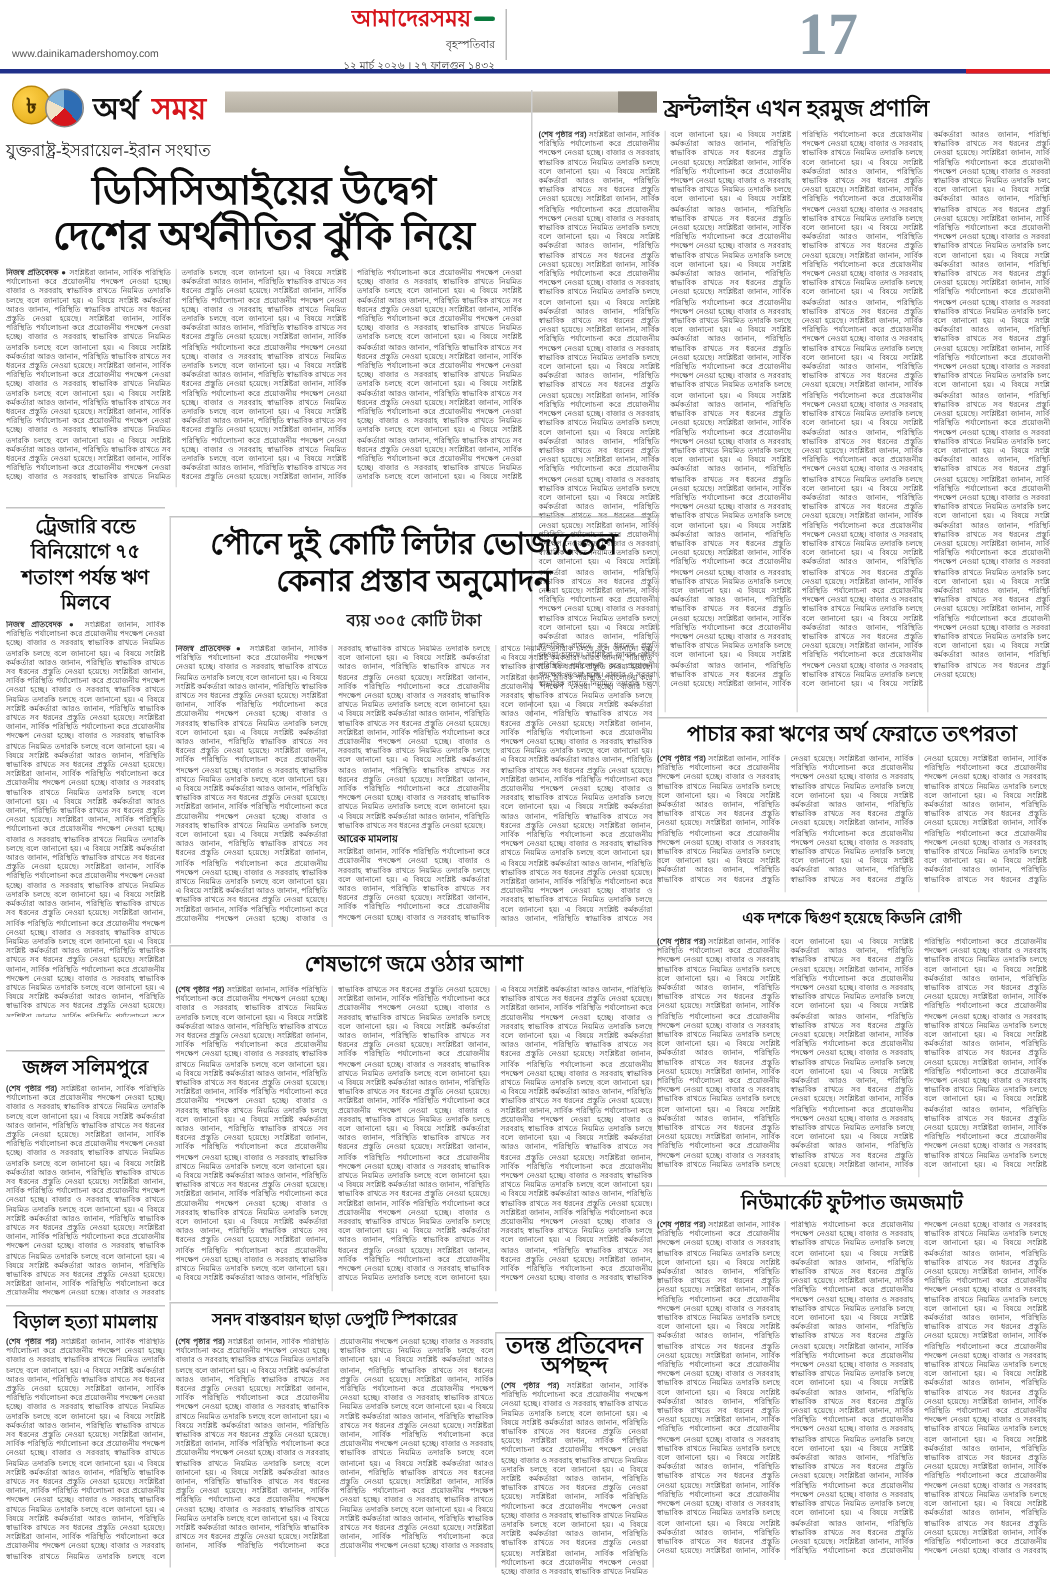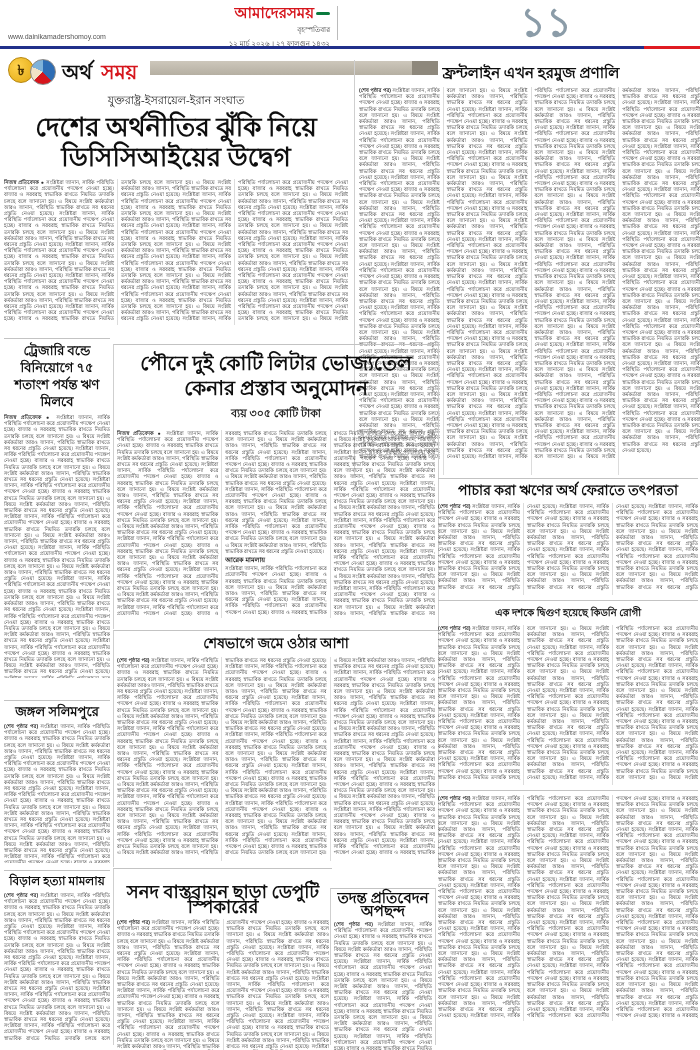--- a/index.html
+++ b/index.html
@@ -28,21 +28,21 @@
   .pie-icon{position:absolute;left:22px;top:3px;width:24px;height:24px;border-radius:50%;
             background:conic-gradient(#2e6db4 0 38%, #d6151c 38% 63%, #f0e2c6 63% 82%, #7fb2d9 82% 100%);
             border:1px solid #888;}
   .section-title{position:absolute;left:54px;top:1px;font-size:20px;font-weight:bold;font-family:"Liberation Serif",serif;white-space:nowrap;}
   .st-black{color:#111;}
   .st-red{color:#d6151c;margin-left:4px;}
   .section-bar{position:absolute;left:142px;top:5px;width:288px;height:14px;
                background:linear-gradient(to bottom,#cdc7bb,#b5afa2);}
   .section-bar-cap{position:absolute;right:0;top:0;width:26px;height:14px;background:#8e887c;}
   
-  .kicker{font-size:11px;color:#222;text-align:center;font-family:"Liberation Serif",serif;}
+  .kicker{font-size:11px;color:#222;text-align:left;font-family:"Liberation Serif",serif;}
   .headline{font-family:"Liberation Serif",serif;font-weight:bold;color:#0e0e0e;text-align:center;}
   .subhead{font-family:"Liberation Serif",serif;font-weight:bold;color:#222;text-align:center;}
   .art-body{font-size:5px;line-height:6.2px;color:#2e2e2e;text-align:justify;overflow:hidden;}
   .cols2{column-count:2;column-gap:7px;column-rule:1px solid #dcdcdc;}
   .cols3{column-count:3;column-gap:7px;column-rule:1px solid #dcdcdc;}
   .cols4{column-count:4;column-gap:7px;column-rule:1px solid #dcdcdc;}
   .lead{font-weight:bold;font-size:5.2px;}
   .inner-subhd{display:block;font-weight:bold;font-size:6.5px;margin:3px 0 2px 0;color:#111;}
   .zone{position:absolute;}
   .rule-top{border-top:1px solid #c3c3c3;}
@@ -61,21 +61,21 @@
       <div>
         <span class="brand">আমাদেরসময়</span><span class="brand-accent"></span>
       </div>
       <div class="weekday">বৃহস্পতিবার</div>
       <div class="dateline">১২ মার্চ ২০২৬ । ২৭ ফাল্গুন ১৪৩২</div>
     </div>
 
     <div class="mast-vdiv"></div>
 
 
-    <div class="pagenum">১১</div>
+    <div class="pagenum">17</div>
   </header>
 
   <div class="toprule">
     <div class="toprule-red"></div>
   </div>
 
   <div class="section-row">
     <div class="coin-icon">৳</div>
     <div class="pie-icon"></div>
     <div class="section-title">
@@ -83,22 +83,22 @@
       <span class="st-red">সময়</span>
     </div>
     <div class="section-bar">
       <div class="section-bar-cap"></div>
     </div>
   </div>
 
   <article class="zone" style="left:4px;top:92px;width:344px;height:244px;">
     <div class="kicker">যুক্তরাষ্ট্র-ইসরায়েল-ইরান সংঘাত</div>
     <div class="headline" style="font-size:26px;line-height:30px;margin-top:2px;">
+      <div>ডিসিসিআইয়ের উদ্বেগ</div>
       <div>দেশের অর্থনীতির ঝুঁকি নিয়ে</div>
-      <div>ডিসিসিআইয়ের উদ্বেগ</div>
     </div>
     <div class="art-body cols3" style="margin-top:6px;height:146px;">
       <b class="lead">নিজস্ব প্রতিবেদক ●</b>
       <span> সংশ্লিষ্টরা জানান, সার্বিক পরিস্থিতি পর্যালোচনা করে প্রয়োজনীয় পদক্ষেপ নেওয়া হচ্ছে। বাজার ও সরবরাহ স্বাভাবিক রাখতে নিয়মিত তদারকি চলছে বলে জানানো হয়। এ বিষয়ে সংশ্লিষ্ট কর্মকর্তারা আরও জানান, পরিস্থিতি স্বাভাবিক রাখতে সব ধরনের প্রস্তুতি নেওয়া হয়েছে। সংশ্লিষ্টরা জানান, সার্বিক পরিস্থিতি পর্যালোচনা করে প্রয়োজনীয় পদক্ষেপ নেওয়া হচ্ছে। বাজার ও সরবরাহ স্বাভাবিক রাখতে নিয়মিত তদারকি চলছে বলে জানানো হয়। এ বিষয়ে সংশ্লিষ্ট কর্মকর্তারা আরও জানান, পরিস্থিতি স্বাভাবিক রাখতে সব ধরনের প্রস্তুতি নেওয়া হয়েছে। সংশ্লিষ্টরা জানান, সার্বিক পরিস্থিতি পর্যালোচনা করে প্রয়োজনীয় পদক্ষেপ নেওয়া হচ্ছে। বাজার ও সরবরাহ স্বাভাবিক রাখতে নিয়মিত তদারকি চলছে বলে জানানো হয়। এ বিষয়ে সংশ্লিষ্ট কর্মকর্তারা আরও জানান, পরিস্থিতি স্বাভাবিক রাখতে সব ধরনের প্রস্তুতি নেওয়া হয়েছে। সংশ্লিষ্টরা জানান, সার্বিক পরিস্থিতি পর্যালোচনা করে প্রয়োজনীয় পদক্ষেপ নেওয়া হচ্ছে। বাজার ও সরবরাহ স্বাভাবিক রাখতে নিয়মিত তদারকি চলছে বলে জানানো হয়। এ বিষয়ে সংশ্লিষ্ট কর্মকর্তারা আরও জানান, পরিস্থিতি স্বাভাবিক রাখতে সব ধরনের প্রস্তুতি নেওয়া হয়েছে। সংশ্লিষ্টরা জানান, সার্বিক পরিস্থিতি পর্যালোচনা করে প্রয়োজনীয় পদক্ষেপ নেওয়া হচ্ছে। বাজার ও সরবরাহ স্বাভাবিক রাখতে নিয়মিত তদারকি চলছে বলে জানানো হয়। এ বিষয়ে সংশ্লিষ্ট কর্মকর্তারা আরও জানান, পরিস্থিতি স্বাভাবিক রাখতে সব ধরনের প্রস্তুতি নেওয়া হয়েছে। সংশ্লিষ্টরা জানান, সার্বিক পরিস্থিতি পর্যালোচনা করে প্রয়োজনীয় পদক্ষেপ নেওয়া হচ্ছে। বাজার ও সরবরাহ স্বাভাবিক রাখতে নিয়মিত তদারকি চলছে বলে জানানো হয়। এ বিষয়ে সংশ্লিষ্ট কর্মকর্তারা আরও জানান, পরিস্থিতি স্বাভাবিক রাখতে সব ধরনের প্রস্তুতি নেওয়া হয়েছে। সংশ্লিষ্টরা জানান, সার্বিক পরিস্থিতি পর্যালোচনা করে প্রয়োজনীয় পদক্ষেপ নেওয়া হচ্ছে। বাজার ও সরবরাহ স্বাভাবিক রাখতে নিয়মিত তদারকি চলছে বলে জানানো হয়। এ বিষয়ে সংশ্লিষ্ট কর্মকর্তারা আরও জানান, পরিস্থিতি স্বাভাবিক রাখতে সব ধরনের প্রস্তুতি নেওয়া হয়েছে। সংশ্লিষ্টরা জানান, সার্বিক পরিস্থিতি পর্যালোচনা করে প্রয়োজনীয় পদক্ষেপ নেওয়া হচ্ছে। বাজার ও সরবরাহ স্বাভাবিক রাখতে নিয়মিত তদারকি চলছে বলে জানানো হয়। এ বিষয়ে সংশ্লিষ্ট কর্মকর্তারা আরও জানান, পরিস্থিতি স্বাভাবিক রাখতে সব ধরনের প্রস্তুতি নেওয়া হয়েছে। সংশ্লিষ্টরা জানান, সার্বিক পরিস্থিতি পর্যালোচনা করে প্রয়োজনীয় পদক্ষেপ নেওয়া হচ্ছে। বাজার ও সরবরাহ স্বাভাবিক রাখতে নিয়মিত তদারকি চলছে বলে জানানো হয়। এ বিষয়ে সংশ্লিষ্ট কর্মকর্তারা আরও জানান, পরিস্থিতি স্বাভাবিক রাখতে সব ধরনের প্রস্তুতি নেওয়া হয়েছে। সংশ্লিষ্টরা জানান, সার্বিক পরিস্থিতি পর্যালোচনা করে প্রয়োজনীয় পদক্ষেপ নেওয়া হচ্ছে। বাজার ও সরবরাহ স্বাভাবিক রাখতে নিয়মিত তদারকি চলছে বলে জানানো হয়। এ বিষয়ে সংশ্লিষ্ট কর্মকর্তারা আরও জানান, পরিস্থিতি স্বাভাবিক রাখতে সব ধরনের প্রস্তুতি নেওয়া হয়েছে। সংশ্লিষ্টরা জানান, সার্বিক পরিস্থিতি পর্যালোচনা করে প্রয়োজনীয় পদক্ষেপ নেওয়া হচ্ছে। বাজার ও সরবরাহ স্বাভাবিক রাখতে নিয়মিত তদারকি চলছে বলে জানানো হয়। এ বিষয়ে সংশ্লিষ্ট কর্মকর্তারা আরও জানান, পরিস্থিতি স্বাভাবিক রাখতে সব ধরনের প্রস্তুতি নেওয়া হয়েছে। সংশ্লিষ্টরা জানান, সার্বিক পরিস্থিতি পর্যালোচনা করে প্রয়োজনীয় পদক্ষেপ নেওয়া হচ্ছে। বাজার ও সরবরাহ স্বাভাবিক রাখতে নিয়মিত তদারকি চলছে বলে জানানো হয়। এ বিষয়ে সংশ্লিষ্ট কর্মকর্তারা আরও জানান, পরিস্থিতি স্বাভাবিক রাখতে সব ধরনের প্রস্তুতি নেওয়া হয়েছে। সংশ্লিষ্টরা জানান, সার্বিক পরিস্থিতি পর্যালোচনা করে প্রয়োজনীয় পদক্ষেপ নেওয়া হচ্ছে। বাজার ও সরবরাহ স্বাভাবিক রাখতে নিয়মিত তদারকি চলছে বলে জানানো হয়। এ বিষয়ে সংশ্লিষ্ট কর্মকর্তারা আরও জানান, পরিস্থিতি স্বাভাবিক রাখতে সব ধরনের প্রস্তুতি নেওয়া হয়েছে। সংশ্লিষ্টরা জানান, সার্বিক পরিস্থিতি পর্যালোচনা করে প্রয়োজনীয় পদক্ষেপ নেওয়া হচ্ছে। বাজার ও সরবরাহ স্বাভাবিক রাখতে নিয়মিত তদারকি চলছে বলে জানানো হয়। এ বিষয়ে সংশ্লিষ্ট কর্মকর্তারা আরও জানান, পরিস্থিতি স্বাভাবিক রাখতে সব ধরনের প্রস্তুতি নেওয়া হয়েছে। </span>
     </div>
   </article>
 
   <article class="zone vrule-left" style="left:354px;top:60px;width:344px;height:418px;padding-left:4px;">
     <div class="headline" style="font-size:15px;line-height:18px;margin-top:4px;">ফ্রন্টলাইন এখন হরমুজ প্রণালি</div>
     <div class="art-body cols4" style="margin-top:5px;height:388px;">
@@ -147,21 +147,21 @@
 
   <article class="zone rule-top vrule-left vrule-right" style="left:113px;top:630px;width:318px;height:236px;padding:0 3px;">
     <div class="headline" style="font-size:14px;line-height:17px;margin-top:4px;">শেষভাগে জমে ওঠার আশা</div>
     <div class="art-body cols3" style="margin-top:5px;height:204px;">
       <b class="lead">(শেষ পৃষ্ঠার পর)</b>
       <span> সংশ্লিষ্টরা জানান, সার্বিক পরিস্থিতি পর্যালোচনা করে প্রয়োজনীয় পদক্ষেপ নেওয়া হচ্ছে। বাজার ও সরবরাহ স্বাভাবিক রাখতে নিয়মিত তদারকি চলছে বলে জানানো হয়। এ বিষয়ে সংশ্লিষ্ট কর্মকর্তারা আরও জানান, পরিস্থিতি স্বাভাবিক রাখতে সব ধরনের প্রস্তুতি নেওয়া হয়েছে। সংশ্লিষ্টরা জানান, সার্বিক পরিস্থিতি পর্যালোচনা করে প্রয়োজনীয় পদক্ষেপ নেওয়া হচ্ছে। বাজার ও সরবরাহ স্বাভাবিক রাখতে নিয়মিত তদারকি চলছে বলে জানানো হয়। এ বিষয়ে সংশ্লিষ্ট কর্মকর্তারা আরও জানান, পরিস্থিতি স্বাভাবিক রাখতে সব ধরনের প্রস্তুতি নেওয়া হয়েছে। সংশ্লিষ্টরা জানান, সার্বিক পরিস্থিতি পর্যালোচনা করে প্রয়োজনীয় পদক্ষেপ নেওয়া হচ্ছে। বাজার ও সরবরাহ স্বাভাবিক রাখতে নিয়মিত তদারকি চলছে বলে জানানো হয়। এ বিষয়ে সংশ্লিষ্ট কর্মকর্তারা আরও জানান, পরিস্থিতি স্বাভাবিক রাখতে সব ধরনের প্রস্তুতি নেওয়া হয়েছে। সংশ্লিষ্টরা জানান, সার্বিক পরিস্থিতি পর্যালোচনা করে প্রয়োজনীয় পদক্ষেপ নেওয়া হচ্ছে। বাজার ও সরবরাহ স্বাভাবিক রাখতে নিয়মিত তদারকি চলছে বলে জানানো হয়। এ বিষয়ে সংশ্লিষ্ট কর্মকর্তারা আরও জানান, পরিস্থিতি স্বাভাবিক রাখতে সব ধরনের প্রস্তুতি নেওয়া হয়েছে। সংশ্লিষ্টরা জানান, সার্বিক পরিস্থিতি পর্যালোচনা করে প্রয়োজনীয় পদক্ষেপ নেওয়া হচ্ছে। বাজার ও সরবরাহ স্বাভাবিক রাখতে নিয়মিত তদারকি চলছে বলে জানানো হয়। এ বিষয়ে সংশ্লিষ্ট কর্মকর্তারা আরও জানান, পরিস্থিতি স্বাভাবিক রাখতে সব ধরনের প্রস্তুতি নেওয়া হয়েছে। সংশ্লিষ্টরা জানান, সার্বিক পরিস্থিতি পর্যালোচনা করে প্রয়োজনীয় পদক্ষেপ নেওয়া হচ্ছে। বাজার ও সরবরাহ স্বাভাবিক রাখতে নিয়মিত তদারকি চলছে বলে জানানো হয়। এ বিষয়ে সংশ্লিষ্ট কর্মকর্তারা আরও জানান, পরিস্থিতি স্বাভাবিক রাখতে সব ধরনের প্রস্তুতি নেওয়া হয়েছে। সংশ্লিষ্টরা জানান, সার্বিক পরিস্থিতি পর্যালোচনা করে প্রয়োজনীয় পদক্ষেপ নেওয়া হচ্ছে। বাজার ও সরবরাহ স্বাভাবিক রাখতে নিয়মিত তদারকি চলছে বলে জানানো হয়। এ বিষয়ে সংশ্লিষ্ট কর্মকর্তারা আরও জানান, পরিস্থিতি স্বাভাবিক রাখতে সব ধরনের প্রস্তুতি নেওয়া হয়েছে। সংশ্লিষ্টরা জানান, সার্বিক পরিস্থিতি পর্যালোচনা করে প্রয়োজনীয় পদক্ষেপ নেওয়া হচ্ছে। বাজার ও সরবরাহ স্বাভাবিক রাখতে নিয়মিত তদারকি চলছে বলে জানানো হয়। এ বিষয়ে সংশ্লিষ্ট কর্মকর্তারা আরও জানান, পরিস্থিতি স্বাভাবিক রাখতে সব ধরনের প্রস্তুতি নেওয়া হয়েছে। সংশ্লিষ্টরা জানান, সার্বিক পরিস্থিতি পর্যালোচনা করে প্রয়োজনীয় পদক্ষেপ নেওয়া হচ্ছে। বাজার ও সরবরাহ স্বাভাবিক রাখতে নিয়মিত তদারকি চলছে বলে জানানো হয়। এ বিষয়ে সংশ্লিষ্ট কর্মকর্তারা আরও জানান, পরিস্থিতি স্বাভাবিক রাখতে সব ধরনের প্রস্তুতি নেওয়া হয়েছে। সংশ্লিষ্টরা জানান, সার্বিক পরিস্থিতি পর্যালোচনা করে প্রয়োজনীয় পদক্ষেপ নেওয়া হচ্ছে। বাজার ও সরবরাহ স্বাভাবিক রাখতে নিয়মিত তদারকি চলছে বলে জানানো হয়। এ বিষয়ে সংশ্লিষ্ট কর্মকর্তারা আরও জানান, পরিস্থিতি স্বাভাবিক রাখতে সব ধরনের প্রস্তুতি নেওয়া হয়েছে। সংশ্লিষ্টরা জানান, সার্বিক পরিস্থিতি পর্যালোচনা করে প্রয়োজনীয় পদক্ষেপ নেওয়া হচ্ছে। বাজার ও সরবরাহ স্বাভাবিক রাখতে নিয়মিত তদারকি চলছে বলে জানানো হয়। এ বিষয়ে সংশ্লিষ্ট কর্মকর্তারা আরও জানান, পরিস্থিতি স্বাভাবিক রাখতে সব ধরনের প্রস্তুতি নেওয়া হয়েছে। সংশ্লিষ্টরা জানান, সার্বিক পরিস্থিতি পর্যালোচনা করে প্রয়োজনীয় পদক্ষেপ নেওয়া হচ্ছে। বাজার ও সরবরাহ স্বাভাবিক রাখতে নিয়মিত তদারকি চলছে বলে জানানো হয়। এ বিষয়ে সংশ্লিষ্ট কর্মকর্তারা আরও জানান, পরিস্থিতি স্বাভাবিক রাখতে সব ধরনের প্রস্তুতি নেওয়া হয়েছে। সংশ্লিষ্টরা জানান, সার্বিক পরিস্থিতি পর্যালোচনা করে প্রয়োজনীয় পদক্ষেপ নেওয়া হচ্ছে। বাজার ও সরবরাহ স্বাভাবিক রাখতে নিয়মিত তদারকি চলছে বলে জানানো হয়। এ বিষয়ে সংশ্লিষ্ট কর্মকর্তারা আরও জানান, পরিস্থিতি স্বাভাবিক রাখতে সব ধরনের প্রস্তুতি নেওয়া হয়েছে। সংশ্লিষ্টরা জানান, সার্বিক পরিস্থিতি পর্যালোচনা করে প্রয়োজনীয় পদক্ষেপ নেওয়া হচ্ছে। বাজার ও সরবরাহ স্বাভাবিক রাখতে নিয়মিত তদারকি চলছে বলে জানানো হয়। এ বিষয়ে সংশ্লিষ্ট কর্মকর্তারা আরও জানান, পরিস্থিতি স্বাভাবিক রাখতে সব ধরনের প্রস্তুতি নেওয়া হয়েছে। সংশ্লিষ্টরা জানান, সার্বিক পরিস্থিতি পর্যালোচনা করে প্রয়োজনীয় পদক্ষেপ নেওয়া হচ্ছে। বাজার ও সরবরাহ স্বাভাবিক রাখতে নিয়মিত তদারকি চলছে বলে জানানো হয়। এ বিষয়ে সংশ্লিষ্ট কর্মকর্তারা আরও জানান, পরিস্থিতি স্বাভাবিক রাখতে সব ধরনের প্রস্তুতি নেওয়া হয়েছে। সংশ্লিষ্টরা জানান, সার্বিক পরিস্থিতি পর্যালোচনা করে প্রয়োজনীয় পদক্ষেপ নেওয়া হচ্ছে। বাজার ও সরবরাহ স্বাভাবিক রাখতে নিয়মিত তদারকি চলছে বলে জানানো হয়। এ বিষয়ে সংশ্লিষ্ট কর্মকর্তারা আরও জানান, পরিস্থিতি স্বাভাবিক রাখতে সব ধরনের প্রস্তুতি নেওয়া হয়েছে। সংশ্লিষ্টরা জানান, সার্বিক পরিস্থিতি পর্যালোচনা করে প্রয়োজনীয় পদক্ষেপ নেওয়া হচ্ছে। বাজার ও সরবরাহ স্বাভাবিক রাখতে নিয়মিত তদারকি চলছে বলে জানানো হয়। এ বিষয়ে সংশ্লিষ্ট কর্মকর্তারা আরও জানান, পরিস্থিতি স্বাভাবিক রাখতে সব ধরনের প্রস্তুতি নেওয়া হয়েছে। সংশ্লিষ্টরা জানান, সার্বিক পরিস্থিতি পর্যালোচনা করে প্রয়োজনীয় পদক্ষেপ নেওয়া হচ্ছে। বাজার ও সরবরাহ স্বাভাবিক রাখতে নিয়মিত তদারকি চলছে বলে জানানো হয়। এ বিষয়ে সংশ্লিষ্ট কর্মকর্তারা আরও জানান, পরিস্থিতি স্বাভাবিক রাখতে সব ধরনের প্রস্তুতি নেওয়া হয়েছে। </span>
     </div>
   </article>
 
   <article class="zone rule-top vrule-left" style="left:113px;top:868px;width:212px;height:176px;padding:0 3px;">
-    <div class="headline" style="font-size:18px;line-height:15px;margin-top:16px;">সনদ বাস্তবায়ন ছাড়া ডেপুটি স্পিকারের</div>
+    <div class="headline" style="font-size:11px;line-height:15px;margin-top:4px;">সনদ বাস্তবায়ন ছাড়া ডেপুটি স্পিকারের</div>
     <div class="art-body cols2" style="margin-top:4px;height:146px;">
       <b class="lead">(শেষ পৃষ্ঠার পর)</b>
       <span> সংশ্লিষ্টরা জানান, সার্বিক পরিস্থিতি পর্যালোচনা করে প্রয়োজনীয় পদক্ষেপ নেওয়া হচ্ছে। বাজার ও সরবরাহ স্বাভাবিক রাখতে নিয়মিত তদারকি চলছে বলে জানানো হয়। এ বিষয়ে সংশ্লিষ্ট কর্মকর্তারা আরও জানান, পরিস্থিতি স্বাভাবিক রাখতে সব ধরনের প্রস্তুতি নেওয়া হয়েছে। সংশ্লিষ্টরা জানান, সার্বিক পরিস্থিতি পর্যালোচনা করে প্রয়োজনীয় পদক্ষেপ নেওয়া হচ্ছে। বাজার ও সরবরাহ স্বাভাবিক রাখতে নিয়মিত তদারকি চলছে বলে জানানো হয়। এ বিষয়ে সংশ্লিষ্ট কর্মকর্তারা আরও জানান, পরিস্থিতি স্বাভাবিক রাখতে সব ধরনের প্রস্তুতি নেওয়া হয়েছে। সংশ্লিষ্টরা জানান, সার্বিক পরিস্থিতি পর্যালোচনা করে প্রয়োজনীয় পদক্ষেপ নেওয়া হচ্ছে। বাজার ও সরবরাহ স্বাভাবিক রাখতে নিয়মিত তদারকি চলছে বলে জানানো হয়। এ বিষয়ে সংশ্লিষ্ট কর্মকর্তারা আরও জানান, পরিস্থিতি স্বাভাবিক রাখতে সব ধরনের প্রস্তুতি নেওয়া হয়েছে। সংশ্লিষ্টরা জানান, সার্বিক পরিস্থিতি পর্যালোচনা করে প্রয়োজনীয় পদক্ষেপ নেওয়া হচ্ছে। বাজার ও সরবরাহ স্বাভাবিক রাখতে নিয়মিত তদারকি চলছে বলে জানানো হয়। এ বিষয়ে সংশ্লিষ্ট কর্মকর্তারা আরও জানান, পরিস্থিতি স্বাভাবিক রাখতে সব ধরনের প্রস্তুতি নেওয়া হয়েছে। সংশ্লিষ্টরা জানান, সার্বিক পরিস্থিতি পর্যালোচনা করে প্রয়োজনীয় পদক্ষেপ নেওয়া হচ্ছে। বাজার ও সরবরাহ স্বাভাবিক রাখতে নিয়মিত তদারকি চলছে বলে জানানো হয়। এ বিষয়ে সংশ্লিষ্ট কর্মকর্তারা আরও জানান, পরিস্থিতি স্বাভাবিক রাখতে সব ধরনের প্রস্তুতি নেওয়া হয়েছে। সংশ্লিষ্টরা জানান, সার্বিক পরিস্থিতি পর্যালোচনা করে প্রয়োজনীয় পদক্ষেপ নেওয়া হচ্ছে। বাজার ও সরবরাহ স্বাভাবিক রাখতে নিয়মিত তদারকি চলছে বলে জানানো হয়। এ বিষয়ে সংশ্লিষ্ট কর্মকর্তারা আরও জানান, পরিস্থিতি স্বাভাবিক রাখতে সব ধরনের প্রস্তুতি নেওয়া হয়েছে। সংশ্লিষ্টরা জানান, সার্বিক পরিস্থিতি পর্যালোচনা করে প্রয়োজনীয় পদক্ষেপ নেওয়া হচ্ছে। বাজার ও সরবরাহ স্বাভাবিক রাখতে নিয়মিত তদারকি চলছে বলে জানানো হয়। এ বিষয়ে সংশ্লিষ্ট কর্মকর্তারা আরও জানান, পরিস্থিতি স্বাভাবিক রাখতে সব ধরনের প্রস্তুতি নেওয়া হয়েছে। সংশ্লিষ্টরা জানান, সার্বিক পরিস্থিতি পর্যালোচনা করে প্রয়োজনীয় পদক্ষেপ নেওয়া হচ্ছে। বাজার ও সরবরাহ স্বাভাবিক রাখতে নিয়মিত তদারকি চলছে বলে জানানো হয়। এ বিষয়ে সংশ্লিষ্ট কর্মকর্তারা আরও জানান, পরিস্থিতি স্বাভাবিক রাখতে সব ধরনের প্রস্তুতি নেওয়া হয়েছে। সংশ্লিষ্টরা জানান, সার্বিক পরিস্থিতি পর্যালোচনা করে প্রয়োজনীয় পদক্ষেপ নেওয়া হচ্ছে। বাজার ও সরবরাহ স্বাভাবিক রাখতে নিয়মিত তদারকি চলছে বলে জানানো হয়। এ বিষয়ে সংশ্লিষ্ট কর্মকর্তারা আরও জানান, পরিস্থিতি স্বাভাবিক রাখতে সব ধরনের প্রস্তুতি নেওয়া হয়েছে। </span>
     </div>
   </article>
 
   <article class="zone rule-top vrule-left vrule-right" style="left:330px;top:888px;width:98px;height:156px;padding:0 3px;">
     <div class="headline" style="font-size:15px;line-height:13px;margin-top:3px;">তদন্ত প্রতিবেদন অপছন্দ</div>
     <div class="art-body" style="margin-top:3px;height:132px;">
       <b class="lead">(শেষ পৃষ্ঠার পর)</b>
@@ -179,19 +179,20 @@
 
   <article class="zone rule-top" style="left:438px;top:600px;width:260px;height:188px;">
     <div class="headline" style="font-size:10px;line-height:17px;margin-top:3px;">এক দশকে দ্বিগুণ হয়েছে কিডনি রোগী</div>
     <div class="art-body cols3" style="margin-top:4px;height:160px;">
       <b class="lead">(শেষ পৃষ্ঠার পর)</b>
       <span> সংশ্লিষ্টরা জানান, সার্বিক পরিস্থিতি পর্যালোচনা করে প্রয়োজনীয় পদক্ষেপ নেওয়া হচ্ছে। বাজার ও সরবরাহ স্বাভাবিক রাখতে নিয়মিত তদারকি চলছে বলে জানানো হয়। এ বিষয়ে সংশ্লিষ্ট কর্মকর্তারা আরও জানান, পরিস্থিতি স্বাভাবিক রাখতে সব ধরনের প্রস্তুতি নেওয়া হয়েছে। সংশ্লিষ্টরা জানান, সার্বিক পরিস্থিতি পর্যালোচনা করে প্রয়োজনীয় পদক্ষেপ নেওয়া হচ্ছে। বাজার ও সরবরাহ স্বাভাবিক রাখতে নিয়মিত তদারকি চলছে বলে জানানো হয়। এ বিষয়ে সংশ্লিষ্ট কর্মকর্তারা আরও জানান, পরিস্থিতি স্বাভাবিক রাখতে সব ধরনের প্রস্তুতি নেওয়া হয়েছে। সংশ্লিষ্টরা জানান, সার্বিক পরিস্থিতি পর্যালোচনা করে প্রয়োজনীয় পদক্ষেপ নেওয়া হচ্ছে। বাজার ও সরবরাহ স্বাভাবিক রাখতে নিয়মিত তদারকি চলছে বলে জানানো হয়। এ বিষয়ে সংশ্লিষ্ট কর্মকর্তারা আরও জানান, পরিস্থিতি স্বাভাবিক রাখতে সব ধরনের প্রস্তুতি নেওয়া হয়েছে। সংশ্লিষ্টরা জানান, সার্বিক পরিস্থিতি পর্যালোচনা করে প্রয়োজনীয় পদক্ষেপ নেওয়া হচ্ছে। বাজার ও সরবরাহ স্বাভাবিক রাখতে নিয়মিত তদারকি চলছে বলে জানানো হয়। এ বিষয়ে সংশ্লিষ্ট কর্মকর্তারা আরও জানান, পরিস্থিতি স্বাভাবিক রাখতে সব ধরনের প্রস্তুতি নেওয়া হয়েছে। সংশ্লিষ্টরা জানান, সার্বিক পরিস্থিতি পর্যালোচনা করে প্রয়োজনীয় পদক্ষেপ নেওয়া হচ্ছে। বাজার ও সরবরাহ স্বাভাবিক রাখতে নিয়মিত তদারকি চলছে বলে জানানো হয়। এ বিষয়ে সংশ্লিষ্ট কর্মকর্তারা আরও জানান, পরিস্থিতি স্বাভাবিক রাখতে সব ধরনের প্রস্তুতি নেওয়া হয়েছে। সংশ্লিষ্টরা জানান, সার্বিক পরিস্থিতি পর্যালোচনা করে প্রয়োজনীয় পদক্ষেপ নেওয়া হচ্ছে। বাজার ও সরবরাহ স্বাভাবিক রাখতে নিয়মিত তদারকি চলছে বলে জানানো হয়। এ বিষয়ে সংশ্লিষ্ট কর্মকর্তারা আরও জানান, পরিস্থিতি স্বাভাবিক রাখতে সব ধরনের প্রস্তুতি নেওয়া হয়েছে। সংশ্লিষ্টরা জানান, সার্বিক পরিস্থিতি পর্যালোচনা করে প্রয়োজনীয় পদক্ষেপ নেওয়া হচ্ছে। বাজার ও সরবরাহ স্বাভাবিক রাখতে নিয়মিত তদারকি চলছে বলে জানানো হয়। এ বিষয়ে সংশ্লিষ্ট কর্মকর্তারা আরও জানান, পরিস্থিতি স্বাভাবিক রাখতে সব ধরনের প্রস্তুতি নেওয়া হয়েছে। সংশ্লিষ্টরা জানান, সার্বিক পরিস্থিতি পর্যালোচনা করে প্রয়োজনীয় পদক্ষেপ নেওয়া হচ্ছে। বাজার ও সরবরাহ স্বাভাবিক রাখতে নিয়মিত তদারকি চলছে বলে জানানো হয়। এ বিষয়ে সংশ্লিষ্ট কর্মকর্তারা আরও জানান, পরিস্থিতি স্বাভাবিক রাখতে সব ধরনের প্রস্তুতি নেওয়া হয়েছে। সংশ্লিষ্টরা জানান, সার্বিক পরিস্থিতি পর্যালোচনা করে প্রয়োজনীয় পদক্ষেপ নেওয়া হচ্ছে। বাজার ও সরবরাহ স্বাভাবিক রাখতে নিয়মিত তদারকি চলছে বলে জানানো হয়। এ বিষয়ে সংশ্লিষ্ট কর্মকর্তারা আরও জানান, পরিস্থিতি স্বাভাবিক রাখতে সব ধরনের প্রস্তুতি নেওয়া হয়েছে। সংশ্লিষ্টরা জানান, সার্বিক পরিস্থিতি পর্যালোচনা করে প্রয়োজনীয় পদক্ষেপ নেওয়া হচ্ছে। বাজার ও সরবরাহ স্বাভাবিক রাখতে নিয়মিত তদারকি চলছে বলে জানানো হয়। এ বিষয়ে সংশ্লিষ্ট কর্মকর্তারা আরও জানান, পরিস্থিতি স্বাভাবিক রাখতে সব ধরনের প্রস্তুতি নেওয়া হয়েছে। সংশ্লিষ্টরা জানান, সার্বিক পরিস্থিতি পর্যালোচনা করে প্রয়োজনীয় পদক্ষেপ নেওয়া হচ্ছে। বাজার ও সরবরাহ স্বাভাবিক রাখতে নিয়মিত তদারকি চলছে বলে জানানো হয়। এ বিষয়ে সংশ্লিষ্ট কর্মকর্তারা আরও জানান, পরিস্থিতি স্বাভাবিক রাখতে সব ধরনের প্রস্তুতি নেওয়া হয়েছে। সংশ্লিষ্টরা জানান, সার্বিক পরিস্থিতি পর্যালোচনা করে প্রয়োজনীয় পদক্ষেপ নেওয়া হচ্ছে। বাজার ও সরবরাহ স্বাভাবিক রাখতে নিয়মিত তদারকি চলছে বলে জানানো হয়। এ বিষয়ে সংশ্লিষ্ট কর্মকর্তারা আরও জানান, পরিস্থিতি স্বাভাবিক রাখতে সব ধরনের প্রস্তুতি নেওয়া হয়েছে। </span>
     </div>
   </article>
 
   <article class="zone rule-top" style="left:438px;top:790px;width:260px;height:254px;">
+    <div class="headline" style="font-size:13px;line-height:16px;margin-top:3px;">নিউমার্কেট ফুটপাত জমজমাট</div>
     <div class="art-body cols3" style="margin-top:4px;height:226px;">
       <b class="lead">(শেষ পৃষ্ঠার পর)</b>
       <span> সংশ্লিষ্টরা জানান, সার্বিক পরিস্থিতি পর্যালোচনা করে প্রয়োজনীয় পদক্ষেপ নেওয়া হচ্ছে। বাজার ও সরবরাহ স্বাভাবিক রাখতে নিয়মিত তদারকি চলছে বলে জানানো হয়। এ বিষয়ে সংশ্লিষ্ট কর্মকর্তারা আরও জানান, পরিস্থিতি স্বাভাবিক রাখতে সব ধরনের প্রস্তুতি নেওয়া হয়েছে। সংশ্লিষ্টরা জানান, সার্বিক পরিস্থিতি পর্যালোচনা করে প্রয়োজনীয় পদক্ষেপ নেওয়া হচ্ছে। বাজার ও সরবরাহ স্বাভাবিক রাখতে নিয়মিত তদারকি চলছে বলে জানানো হয়। এ বিষয়ে সংশ্লিষ্ট কর্মকর্তারা আরও জানান, পরিস্থিতি স্বাভাবিক রাখতে সব ধরনের প্রস্তুতি নেওয়া হয়েছে। সংশ্লিষ্টরা জানান, সার্বিক পরিস্থিতি পর্যালোচনা করে প্রয়োজনীয় পদক্ষেপ নেওয়া হচ্ছে। বাজার ও সরবরাহ স্বাভাবিক রাখতে নিয়মিত তদারকি চলছে বলে জানানো হয়। এ বিষয়ে সংশ্লিষ্ট কর্মকর্তারা আরও জানান, পরিস্থিতি স্বাভাবিক রাখতে সব ধরনের প্রস্তুতি নেওয়া হয়েছে। সংশ্লিষ্টরা জানান, সার্বিক পরিস্থিতি পর্যালোচনা করে প্রয়োজনীয় পদক্ষেপ নেওয়া হচ্ছে। বাজার ও সরবরাহ স্বাভাবিক রাখতে নিয়মিত তদারকি চলছে বলে জানানো হয়। এ বিষয়ে সংশ্লিষ্ট কর্মকর্তারা আরও জানান, পরিস্থিতি স্বাভাবিক রাখতে সব ধরনের প্রস্তুতি নেওয়া হয়েছে। সংশ্লিষ্টরা জানান, সার্বিক পরিস্থিতি পর্যালোচনা করে প্রয়োজনীয় পদক্ষেপ নেওয়া হচ্ছে। বাজার ও সরবরাহ স্বাভাবিক রাখতে নিয়মিত তদারকি চলছে বলে জানানো হয়। এ বিষয়ে সংশ্লিষ্ট কর্মকর্তারা আরও জানান, পরিস্থিতি স্বাভাবিক রাখতে সব ধরনের প্রস্তুতি নেওয়া হয়েছে। সংশ্লিষ্টরা জানান, সার্বিক পরিস্থিতি পর্যালোচনা করে প্রয়োজনীয় পদক্ষেপ নেওয়া হচ্ছে। বাজার ও সরবরাহ স্বাভাবিক রাখতে নিয়মিত তদারকি চলছে বলে জানানো হয়। এ বিষয়ে সংশ্লিষ্ট কর্মকর্তারা আরও জানান, পরিস্থিতি স্বাভাবিক রাখতে সব ধরনের প্রস্তুতি নেওয়া হয়েছে। সংশ্লিষ্টরা জানান, সার্বিক পরিস্থিতি পর্যালোচনা করে প্রয়োজনীয় পদক্ষেপ নেওয়া হচ্ছে। বাজার ও সরবরাহ স্বাভাবিক রাখতে নিয়মিত তদারকি চলছে বলে জানানো হয়। এ বিষয়ে সংশ্লিষ্ট কর্মকর্তারা আরও জানান, পরিস্থিতি স্বাভাবিক রাখতে সব ধরনের প্রস্তুতি নেওয়া হয়েছে। সংশ্লিষ্টরা জানান, সার্বিক পরিস্থিতি পর্যালোচনা করে প্রয়োজনীয় পদক্ষেপ নেওয়া হচ্ছে। বাজার ও সরবরাহ স্বাভাবিক রাখতে নিয়মিত তদারকি চলছে বলে জানানো হয়। এ বিষয়ে সংশ্লিষ্ট কর্মকর্তারা আরও জানান, পরিস্থিতি স্বাভাবিক রাখতে সব ধরনের প্রস্তুতি নেওয়া হয়েছে। সংশ্লিষ্টরা জানান, সার্বিক পরিস্থিতি পর্যালোচনা করে প্রয়োজনীয় পদক্ষেপ নেওয়া হচ্ছে। বাজার ও সরবরাহ স্বাভাবিক রাখতে নিয়মিত তদারকি চলছে বলে জানানো হয়। এ বিষয়ে সংশ্লিষ্ট কর্মকর্তারা আরও জানান, পরিস্থিতি স্বাভাবিক রাখতে সব ধরনের প্রস্তুতি নেওয়া হয়েছে। সংশ্লিষ্টরা জানান, সার্বিক পরিস্থিতি পর্যালোচনা করে প্রয়োজনীয় পদক্ষেপ নেওয়া হচ্ছে। বাজার ও সরবরাহ স্বাভাবিক রাখতে নিয়মিত তদারকি চলছে বলে জানানো হয়। এ বিষয়ে সংশ্লিষ্ট কর্মকর্তারা আরও জানান, পরিস্থিতি স্বাভাবিক রাখতে সব ধরনের প্রস্তুতি নেওয়া হয়েছে। সংশ্লিষ্টরা জানান, সার্বিক পরিস্থিতি পর্যালোচনা করে প্রয়োজনীয় পদক্ষেপ নেওয়া হচ্ছে। বাজার ও সরবরাহ স্বাভাবিক রাখতে নিয়মিত তদারকি চলছে বলে জানানো হয়। এ বিষয়ে সংশ্লিষ্ট কর্মকর্তারা আরও জানান, পরিস্থিতি স্বাভাবিক রাখতে সব ধরনের প্রস্তুতি নেওয়া হয়েছে। সংশ্লিষ্টরা জানান, সার্বিক পরিস্থিতি পর্যালোচনা করে প্রয়োজনীয় পদক্ষেপ নেওয়া হচ্ছে। বাজার ও সরবরাহ স্বাভাবিক রাখতে নিয়মিত তদারকি চলছে বলে জানানো হয়। এ বিষয়ে সংশ্লিষ্ট কর্মকর্তারা আরও জানান, পরিস্থিতি স্বাভাবিক রাখতে সব ধরনের প্রস্তুতি নেওয়া হয়েছে। সংশ্লিষ্টরা জানান, সার্বিক পরিস্থিতি পর্যালোচনা করে প্রয়োজনীয় পদক্ষেপ নেওয়া হচ্ছে। বাজার ও সরবরাহ স্বাভাবিক রাখতে নিয়মিত তদারকি চলছে বলে জানানো হয়। এ বিষয়ে সংশ্লিষ্ট কর্মকর্তারা আরও জানান, পরিস্থিতি স্বাভাবিক রাখতে সব ধরনের প্রস্তুতি নেওয়া হয়েছে। সংশ্লিষ্টরা জানান, সার্বিক পরিস্থিতি পর্যালোচনা করে প্রয়োজনীয় পদক্ষেপ নেওয়া হচ্ছে। বাজার ও সরবরাহ স্বাভাবিক রাখতে নিয়মিত তদারকি চলছে বলে জানানো হয়। এ বিষয়ে সংশ্লিষ্ট কর্মকর্তারা আরও জানান, পরিস্থিতি স্বাভাবিক রাখতে সব ধরনের প্রস্তুতি নেওয়া হয়েছে। সংশ্লিষ্টরা জানান, সার্বিক পরিস্থিতি পর্যালোচনা করে প্রয়োজনীয় পদক্ষেপ নেওয়া হচ্ছে। বাজার ও সরবরাহ স্বাভাবিক রাখতে নিয়মিত তদারকি চলছে বলে জানানো হয়। এ বিষয়ে সংশ্লিষ্ট কর্মকর্তারা আরও জানান, পরিস্থিতি স্বাভাবিক রাখতে সব ধরনের প্রস্তুতি নেওয়া হয়েছে। সংশ্লিষ্টরা জানান, সার্বিক পরিস্থিতি পর্যালোচনা করে প্রয়োজনীয় পদক্ষেপ নেওয়া হচ্ছে। বাজার ও সরবরাহ স্বাভাবিক রাখতে নিয়মিত তদারকি চলছে বলে জানানো হয়। এ বিষয়ে সংশ্লিষ্ট কর্মকর্তারা আরও জানান, পরিস্থিতি স্বাভাবিক রাখতে সব ধরনের প্রস্তুতি নেওয়া হয়েছে। </span>
     </div>
   </article>
 
 </div>
 
 </body></html>

